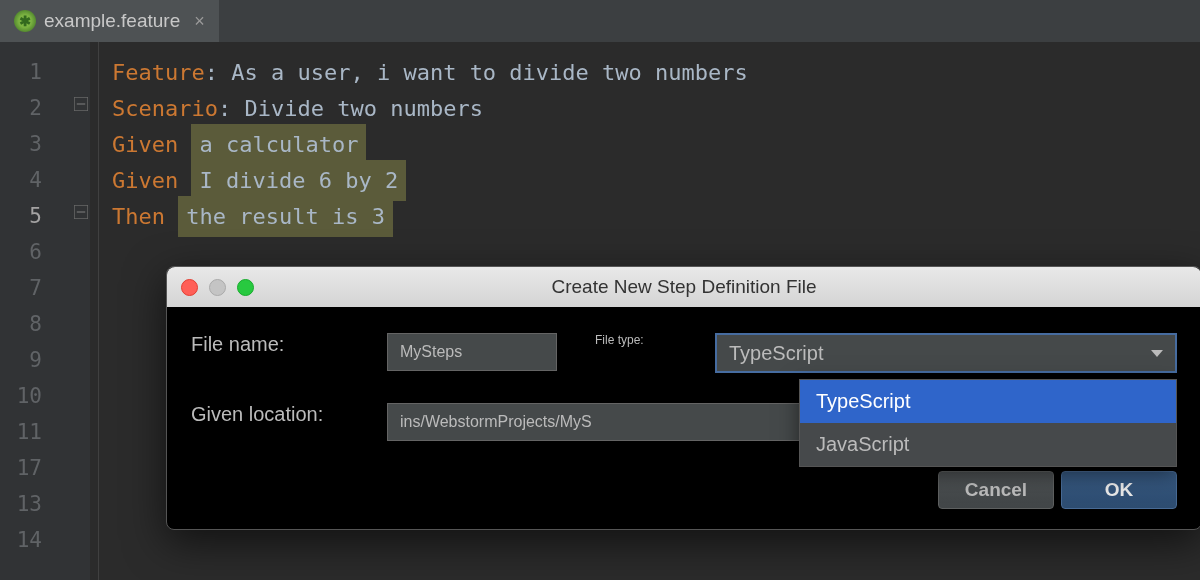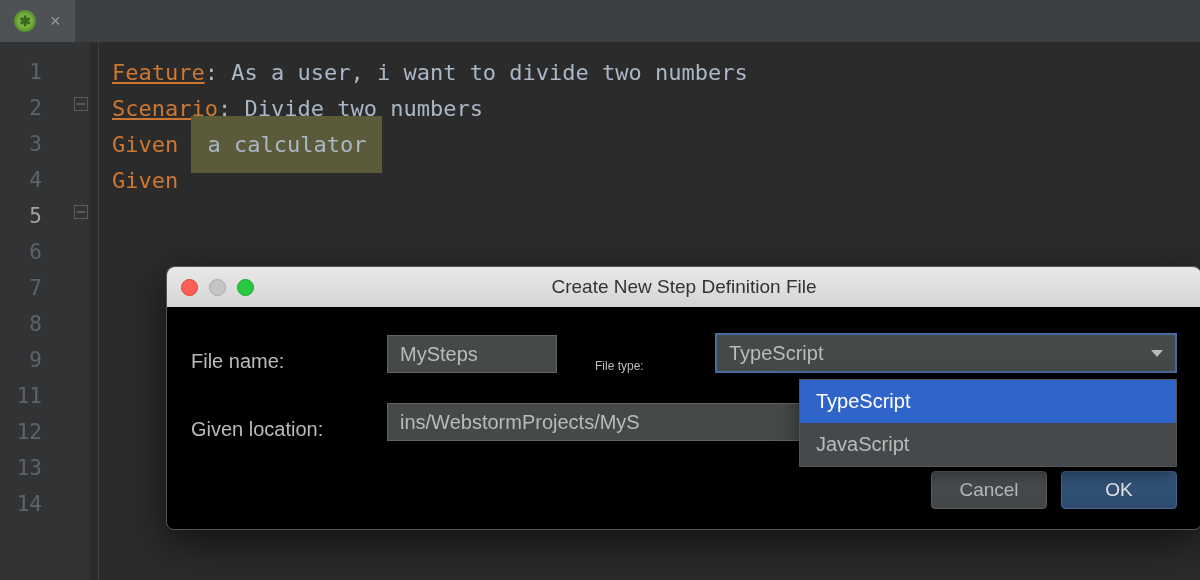--- a/index.html
+++ b/index.html
@@ -83,27 +83,27 @@
       font-size: 22px;
       position: relative;
     }
     .code-line {
       height: 36px;
       display: flex;
       align-items: center;
       white-space: pre;
       padding-left: 22px;
     }
-    .kw-orange { color: #cc7832; text-decoration: underline; }
+    .kw-orange { color: #cc7832; }
     .txt { color: #a9b7c6; }
     .step-kw { color: #cc7832; }
     .highlight {
       background: #5b5b3a;
       color: #a9b7c6;
-      padding: 16px;
+      padding: 8px;
     }
     .vert-rule {
       position: absolute;
       left: 8px;
       top: 0;
       bottom: 0;
       width: 1px;
       background: #404040;
     }
     
@@ -145,41 +145,41 @@
       transform: translateX(-50%);
       color: #333;
       font-size: 19px;
     }
     .dialog-body {
       padding: 26px 24px 20px 24px;
       position: relative;
     }
     .form-row {
       display: flex;
-      align-items: flex-end;
+      align-items: flex-start;
       margin-bottom: 30px;
     }
     .form-label {
       color: #bbbbbb;
       font-size: 20px;
       width: 196px;
       flex-shrink: 0;
     }
     .form-label2 {
       color: #bbbbbb;
       font-size: 12px;
       width: 120px;
       margin-left: 38px;
       flex-shrink: 0;
     }
     .form-input {
       background: #45494a;
       border: 1px solid #646464;
       color: #bbbbbb;
-      font-size: 20px;
+      font-size: 16px;
       padding: 6px 12px;
       height: 38px;
       width: 170px;
     }
     .form-input.wide {
       flex: 1;
       width: auto;
     }
     .form-select {
       background: #45494a;
@@ -217,22 +217,23 @@
       padding: 10px 16px;
       cursor: pointer;
     }
     .dropdown-item.selected {
       background: #2f65ca;
       color: #ffffff;
     }
     .dialog-buttons {
       display: flex;
       justify-content: flex-end;
-      gap: 14px;
+      gap: 7px;
       margin-top: 24px;
+      font-weight: bold;
     }
     .btn {
       min-width: 116px;
       height: 38px;
       font-size: 19px;
       border-radius: 4px;
       border: 1px solid #5e6060;
       background: linear-gradient(to bottom, #4c5052, #414547);
       color: #bbbbbb;
       cursor: pointer;
@@ -245,20 +246,21 @@
       border: 1px solid #486a94;
       color: #e8e8e8;
     }
   </style>
 </head>
 <body>
 
 <div class="tab-bar">
   <div class="tab">
     <span class="tab-icon">✱</span>
+    <span>example.feature</span>
     <span class="tab-close">×</span>
   </div>
 </div>
 
 <div class="editor">
   <div class="gutter">
     <div class="line-number">1</div>
     <div class="line-number">2
       <svg class="fold-mark" style="top:55px" viewBox="0 0 10 10">
           <rect x="0" y="0" width="10" height="10" fill="none" stroke="#6b6b6b"></rect>
@@ -270,31 +272,33 @@
     <div class="line-number current">5
       <svg class="fold-mark" style="top:163px" viewBox="0 0 10 10">
           <rect x="0" y="0" width="10" height="10" fill="none" stroke="#6b6b6b"></rect>
           <line x1="2" y1="5" x2="8" y2="5" stroke="#6b6b6b"></line>
         </svg>
     </div>
     <div class="line-number">6</div>
     <div class="line-number">7</div>
     <div class="line-number">8</div>
     <div class="line-number">9</div>
+    <div class="line-number">10</div>
     <div class="line-number">11</div>
-    <div class="line-number">12</div>
+    <div class="line-number">17</div>
     <div class="line-number">13</div>
     <div class="line-number">14</div>
   </div>
   <div class="code-area">
     <div class="vert-rule"></div>
     <div class="code-line"><span class="kw-orange">Feature</span><span class="txt">:</span><span class="txt"> As a user, i want to divide two numbers</span></div>
     <div class="code-line">  <span class="kw-orange">Scenario</span><span class="txt">:</span><span class="txt"> Divide two numbers</span></div>
     <div class="code-line">    <span class="step-kw">Given </span><span class="highlight">a calculator</span></div>
-    <div class="code-line">    <span class="step-kw">Given </span></div>
+    <div class="code-line">    <span class="step-kw">Given </span><span class="highlight">I divide 6 by 2</span></div>
+    <div class="code-line">    <span class="step-kw">Then </span><span class="highlight">the result is 3</span></div>
     <div class="code-line"></div>
     <div class="code-line"></div>
     <div class="code-line"></div>
     <div class="code-line"></div>
     <div class="code-line"></div>
     <div class="code-line"></div>
     <div class="code-line"></div>
     <div class="code-line"></div>
     <div class="code-line"></div>
   </div>

